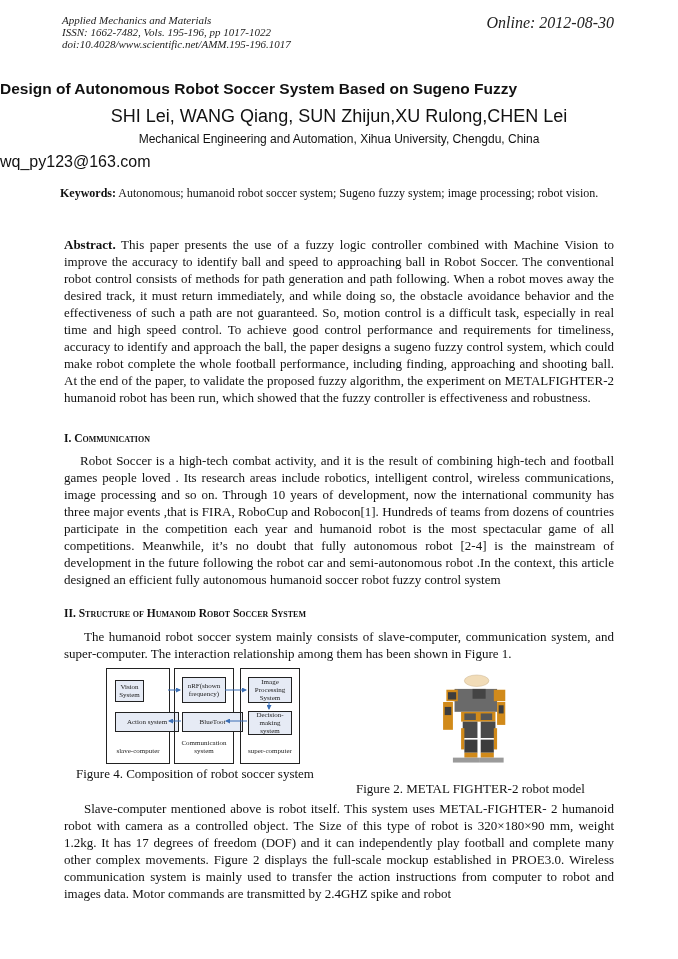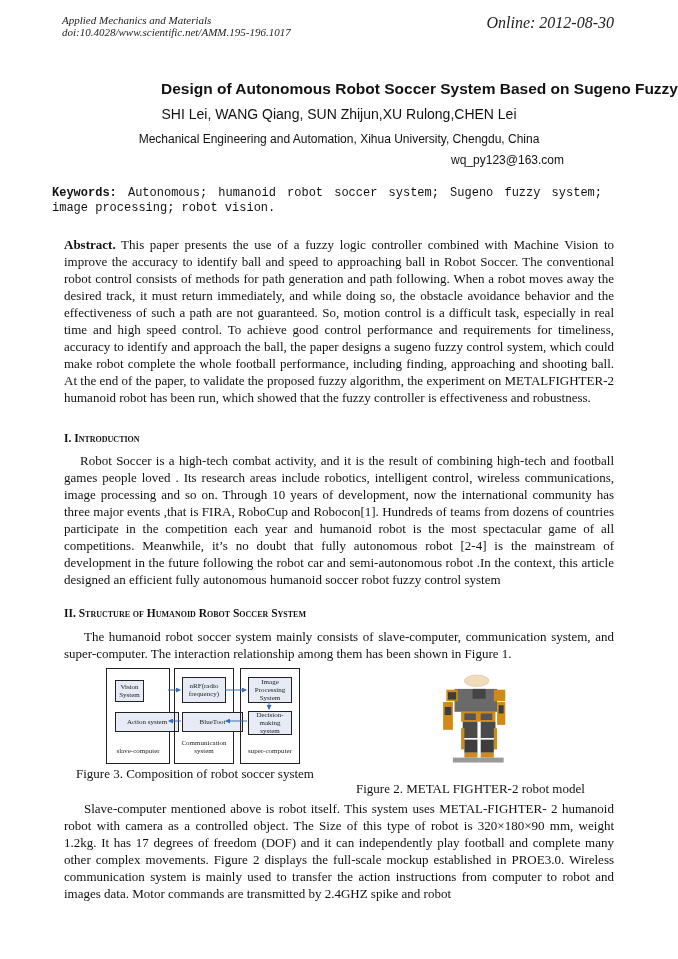--- a/index.html
+++ b/index.html
@@ -1,23 +1,23 @@
 <!DOCTYPE html>
 <html><head>
   <meta charset="utf-8">
   <style>
     html, body { margin: 0; padding: 0; background: #ffffff; }
     body { width: 678px; height: 959px; position: relative; overflow: hidden; color: #111; }
     .header-left { position: absolute; left: 62px; top: 14px; font-family: "Liberation Serif", serif; font-style: italic; font-size: 11px; line-height: 12px; color: #222; }
     .header-right { position: absolute; right: 64px; top: 14px; font-family: "Liberation Serif", serif; font-style: italic; font-size: 16px; color: #222; }
-    .title { position: absolute; left: 0; width: 678px; top: 80px; text-align: right; font-family: "Liberation Sans", sans-serif; font-weight: bold; font-size: 15.5px; }
-    .authors { position: absolute; left: 0; width: 678px; top: 106px; text-align: center; font-family: "Liberation Sans", sans-serif; font-size: 14px; }
+    .title { position: absolute; left: 0; width: 678px; top: 80px; text-align: left; font-family: "Liberation Sans", sans-serif; font-weight: bold; font-size: 15.5px; }
+    .authors { position: absolute; left: 0; width: 678px; top: 106px; text-align: center; font-family: "Liberation Sans", sans-serif; font-size: 18px; }
     .affil { position: absolute; left: 0; width: 678px; top: 132px; text-align: center; font-family: "Liberation Sans", sans-serif; font-size: 12px; }
-    .email { position: absolute; left: 0; width: 564px; top: 153px; text-align: right; font-family: "Liberation Sans", sans-serif; font-size: 12px; }
-    .keywords { position: absolute; left: 52px; width: 550px; top: 186px; font-family: Liberation Mono, monospace; font-size: 12px; line-height: 15px; text-align: justify; }
+    .email { position: absolute; left: 0; width: 564px; top: 153px; text-align: left; font-family: "Liberation Sans", sans-serif; font-size: 16px; }
+    .keywords { position: absolute; left: 60px; width: 550px; top: 186px; font-family: Liberation Serif, serif; font-size: 12px; line-height: 15px; text-align: justify; }
     .keywords b { font-weight: bold; }
     .para { position: absolute; left: 64px; width: 550px; font-family: "Liberation Serif", serif; font-size: 13px; line-height: 17px; text-align: justify; }
     .abstract { top: 236px; }
     .sec-head { position: absolute; left: 64px; font-family: "Liberation Serif", serif; font-weight: bold; font-size: 11.5px; }
     .sec1 { top: 432px; }
     .intro { top: 452px; }
     .sec2 { top: 607px; }
     .struct { top: 628px; }
     .body3 { top: 800px; }
     .sc { font-variant: small-caps; }
@@ -30,59 +30,60 @@
     .fig1 svg { position: absolute; left: 0; top: 0; }
     .cap1 { position: absolute; left: 76px; top: 766px; font-family: "Liberation Serif", serif; font-size: 13px; }
     .cap2 { position: absolute; left: 356px; top: 781px; font-family: "Liberation Serif", serif; font-size: 13px; }
     .robot { position: absolute; left: 430px; top: 664px; width: 90px; height: 112px; }
   </style>
 </head>
 <body>
 
 <div class="header-left">
   <div>Applied Mechanics and Materials</div>
+  <div>ISSN: 1662-7482, Vols. 195-196, pp 1017-1022</div>
   <div>doi:10.4028/www.scientific.net/AMM.195-196.1017</div>
 </div>
 <div class="header-right">Online: 2012-08-30</div>
 
 <div class="title">Design of Autonomous Robot Soccer System Based on Sugeno Fuzzy</div>
 <div class="authors">SHI Lei, WANG Qiang, SUN Zhijun,XU Rulong,CHEN Lei</div>
 <div class="affil">Mechanical Engineering and Automation, Xihua University, Chengdu, China</div>
 <div class="email">wq_py123@163.com</div>
 
 <div class="keywords">
   <b>Keywords:</b><span> Autonomous; humanoid robot soccer system; Sugeno fuzzy system; image processing; robot vision.</span>
 </div>
 
 <div class="para abstract">
   <b>Abstract.</b><span> This paper presents the use of a fuzzy logic controller combined with Machine Vision to improve the accuracy to identify ball and speed to approaching ball in Robot Soccer. The conventional robot control consists of methods for path generation and path following. When a robot moves away the desired track, it must return immediately, and while doing so, the obstacle avoidance behavior and the effectiveness of such a path are not guaranteed. So, motion control is a difficult task, especially in real time and high speed control. To achieve good control performance and requirements for timeliness, accuracy to identify and approach the ball, the paper designs a sugeno fuzzy control system, which could make robot complete the whole football performance, including finding, approaching and shooting ball. At the end of the paper, to validate the proposed fuzzy algorithm, the experiment on METALFIGHTER-2 humanoid robot has been run, which showed that the fuzzy controller is effectiveness and robustness.</span>
 </div>
 
 <div class="sec-head sec1">
-  <span class="sc">I. Introduction</span>
+  <span class="sc">I. Communication</span>
 </div>
 <div class="para intro">
   <span style="padding-left:16px"></span><span>Robot Soccer is a high-tech combat activity, and it is the result of combining high-tech and football games people loved . Its research areas include robotics, intelligent control, wireless communications, image processing and so on. Through 10 years of development, now the international community has three major events ,that is FIRA, RoboCup and Robocon[1]. Hundreds of teams from dozens of countries participate in the competition each year and humanoid robot is the most spectacular game of all competitions. Meanwhile, it’s no doubt that fully autonomous robot [2-4] is the mainstream of development in the future following the robot car and semi-autonomous robot .In the context, this article designed an efficient fully autonomous humanoid soccer robot fuzzy control system</span>
 </div>
 
 <div class="sec-head sec2">
   <span class="sc">II. Structure of Humanoid Robot Soccer System</span>
 </div>
 <div class="para struct">
   <span style="padding-left:20px"></span><span>The humanoid robot soccer system mainly consists of slave-computer, communication system, and super-computer. The interaction relationship among them has been shown in Figure 1.</span>
 </div>
 
 <div class="fig1">
   <div class="col" style="left:0;width:64px;">
     <div class="box" style="left:8px;top:11px;width:29px;height:22px;text-align:center;">Vision System</div>
     <div class="box" style="left:8px;top:43px;width:64px;height:20px;">Action system</div>
     <div class="collabel">slave-computer</div>
   </div>
   <div class="col" style="left:68px;width:60px;">
-    <div class="box" style="left:7px;top:8px;width:44px;height:26px;">nRF(radio frequency)</div>
+    <div class="box" style="left:7px;top:8px;width:44px;height:26px;">nRF(shown frequency)</div>
     <div class="box" style="left:7px;top:43px;width:61px;height:20px;">BlueToot</div>
     <div class="collabel">Communication system</div>
   </div>
   <div class="col" style="left:134px;width:60px;">
     <div class="box" style="left:7px;top:8px;width:44px;height:26px;">Image Processing System</div>
     <div class="box" style="left:7px;top:42px;width:44px;height:24px;">Decision-making system</div>
     <div class="collabel">super-computer</div>
   </div>
   <svg width="212" height="96">
     <defs>
@@ -90,21 +91,21 @@
         <path d="M0,0 L5,2.5 L0,5 z" fill="#3b6fb6"></path>
       </marker>
     </defs>
     <line x1="62" y1="22" x2="74" y2="22" stroke="#3b6fb6" stroke-width="1" marker-end="url(#ah)"></line>
     <line x1="119" y1="22" x2="140" y2="22" stroke="#3b6fb6" stroke-width="1" marker-end="url(#ah)"></line>
     <line x1="163" y1="34" x2="163" y2="41" stroke="#3b6fb6" stroke-width="1" marker-end="url(#ah)"></line>
     <line x1="141" y1="53" x2="120" y2="53" stroke="#3b6fb6" stroke-width="1" marker-end="url(#ah)"></line>
     <line x1="75" y1="53" x2="63" y2="53" stroke="#3b6fb6" stroke-width="1" marker-end="url(#ah)"></line>
   </svg>
 </div>
-<div class="cap1">Figure 3. Composition of robot soccer system</div>
+<div class="cap1">Figure 4. Composition of robot soccer system</div>
 
 <svg class="robot" viewBox="0 0 110 120">
   <ellipse cx="57" cy="12" rx="15" ry="7" fill="#f1dcb8" stroke="#c9b08a" stroke-width="0.6"></ellipse>
   <rect x="30" y="22" width="52" height="28" fill="#6a6a6a"></rect>
   <rect x="52" y="22" width="16" height="12" fill="#444"></rect>
   <rect x="20" y="23" width="14" height="14" fill="#d18a1a"></rect>
   <rect x="22" y="26" width="10" height="9" fill="#3d3d3d"></rect>
   <rect x="78" y="23" width="14" height="14" fill="#d18a1a"></rect>
   <rect x="16" y="38" width="12" height="34" fill="#d18a1a"></rect>
   <rect x="18" y="44" width="8" height="10" fill="#3d3d3d"></rect>

